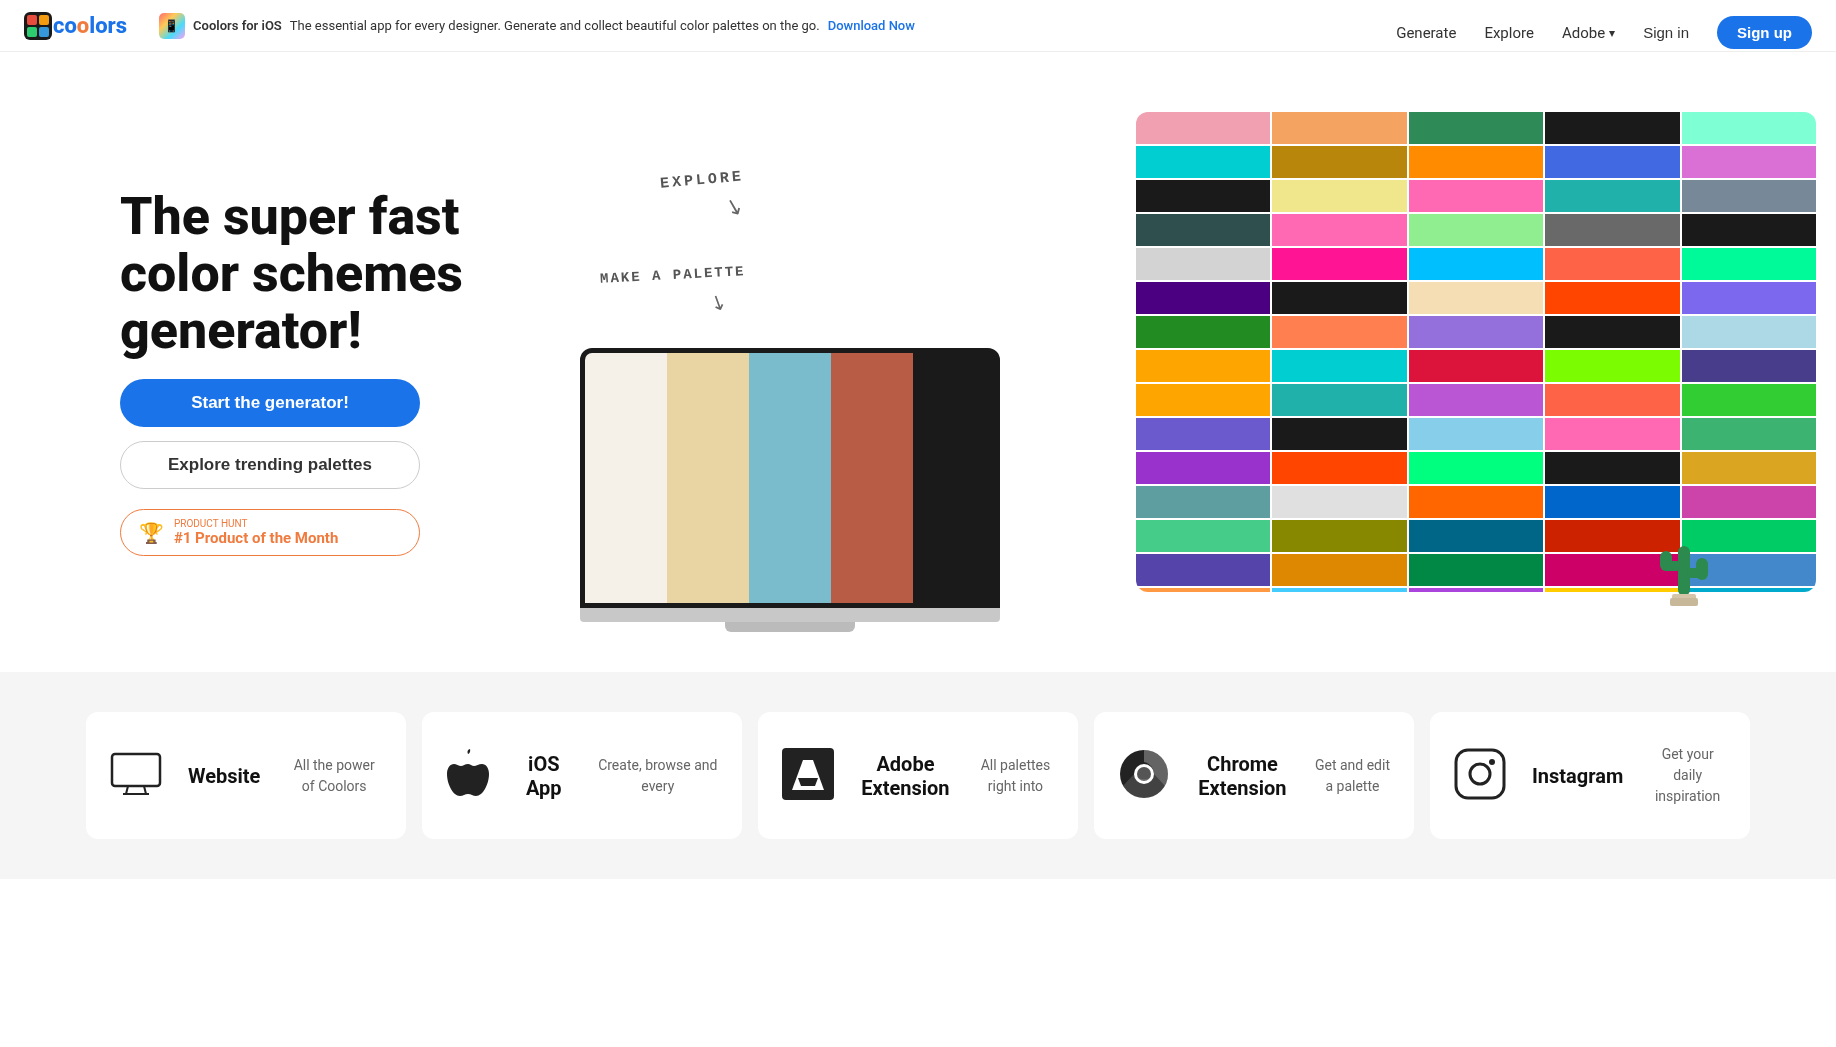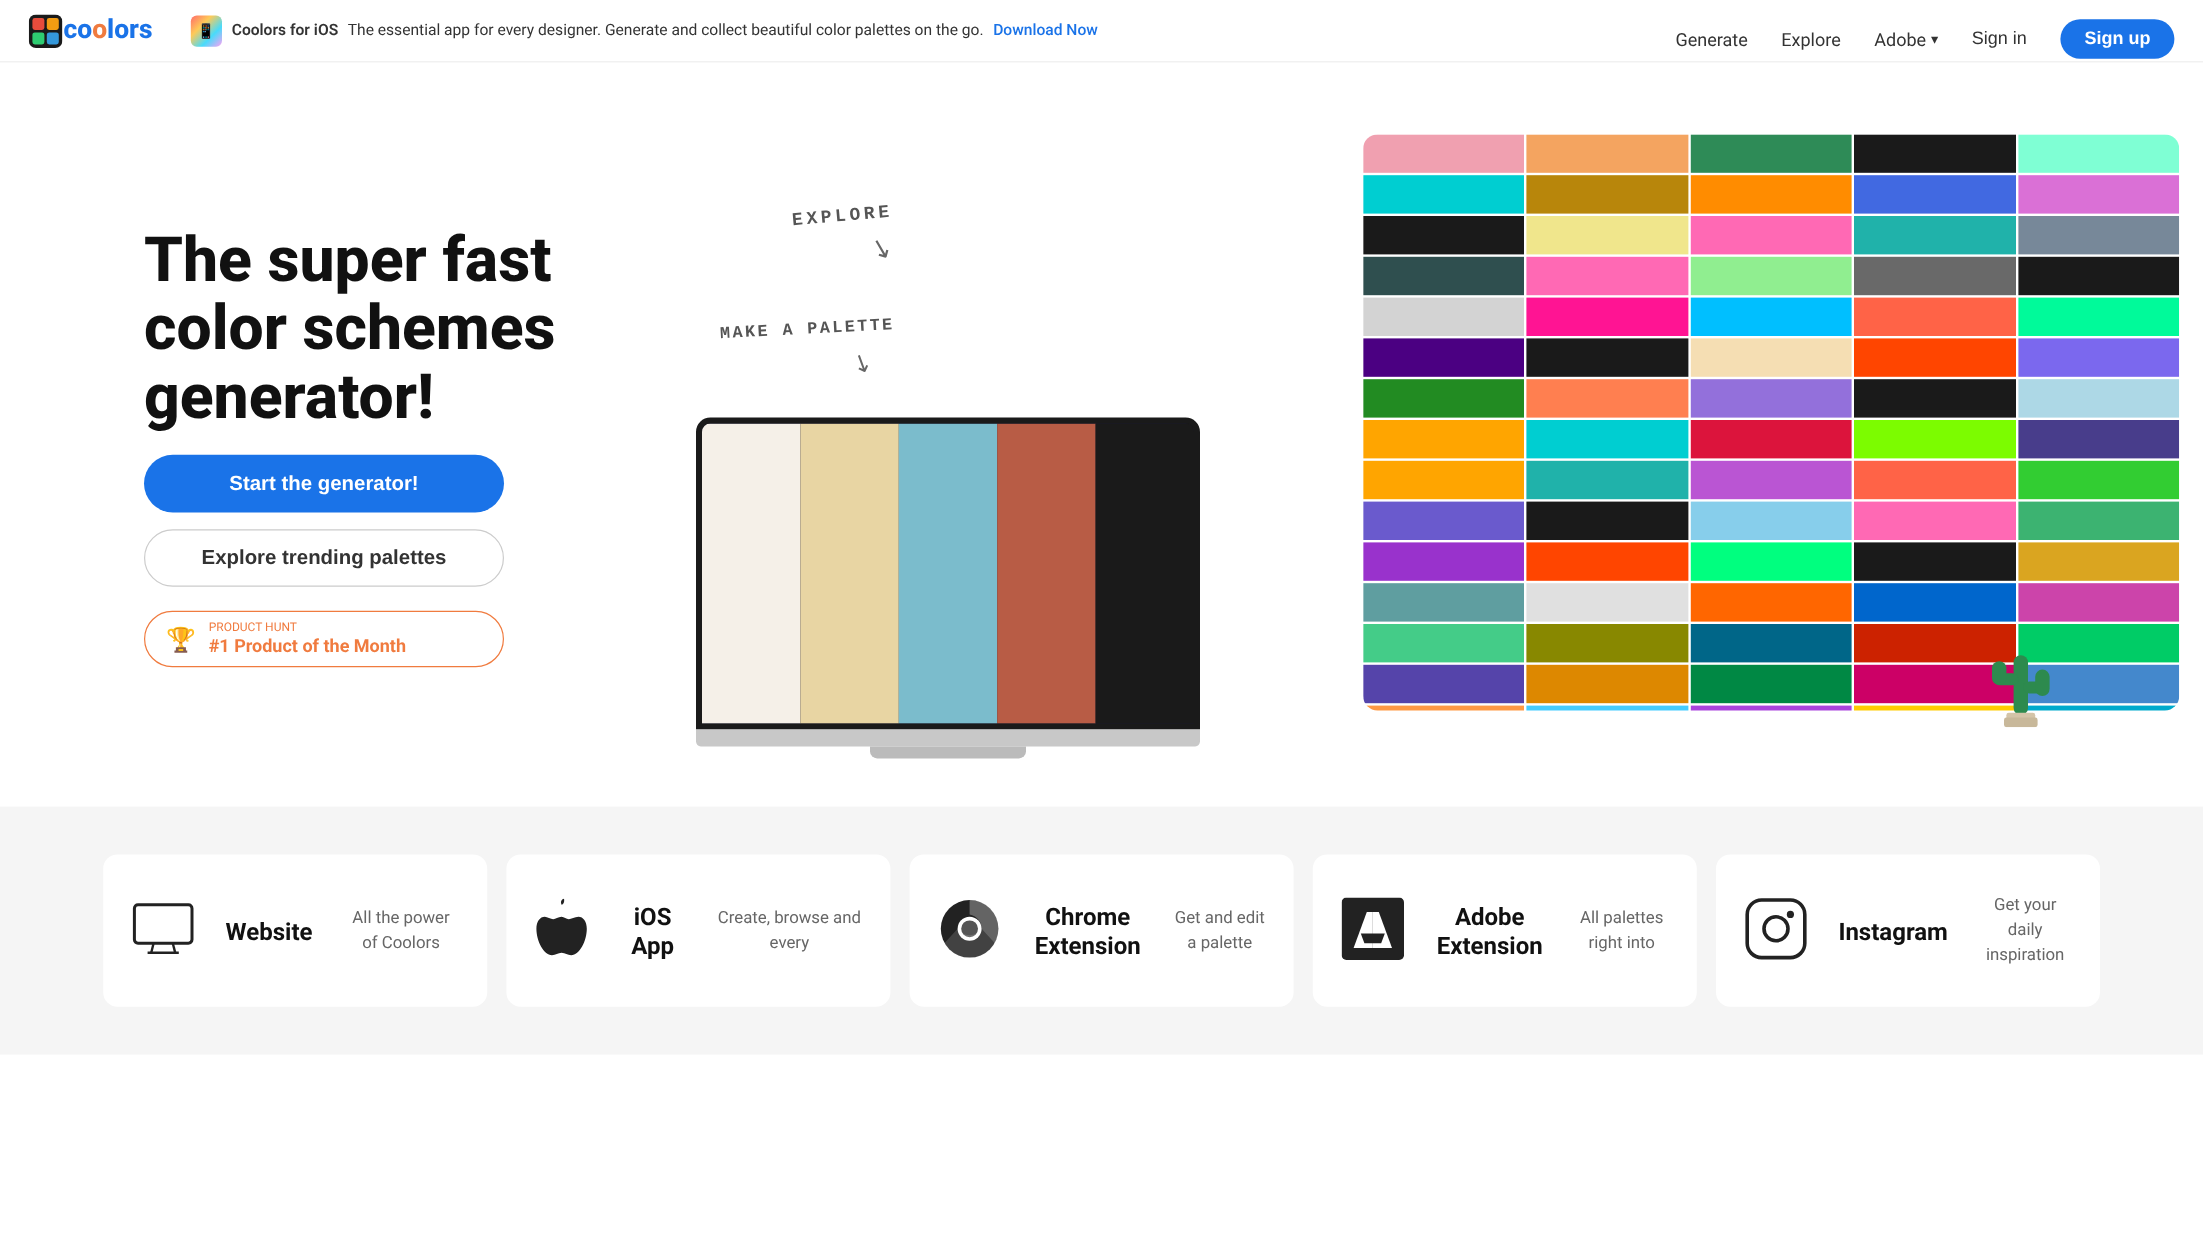--- a/index.html
+++ b/index.html
@@ -420,42 +420,42 @@
         <path d="M8 16 C4 16 1 20 1 26 C1 36 7 48 14 48 C17 48 19 46 22 46 C25 46 27 48 30 48 C37 48 43 36 43 26 C43 20 40 16 36 16 C33 16 30 18 28 18 C26 18 24 16 22 16 C19 16 17 18 15 18 C13 18 10 16 8 16Z" fill="#222"></path>
       </svg>
     </div>
     <div class="card-title">iOS App</div>
     <div class="card-desc">Create, browse and every</div>
   </div>
 
   <div class="card">
     <div class="card-icon-svg">
       <svg width="52" height="52" viewBox="0 0 52 52">
+        <rect width="52" height="52" rx="4" fill="#222"></rect>
+        <polygon points="10,42 21,12 26,12 26,42" fill="white"></polygon>
+        <polygon points="42,42 31,12 26,12 26,42" fill="white"></polygon>
+        <polygon points="16,30 36,30 33,38 19,38" fill="#222"></polygon>
+      </svg>
+    </div>
+    <div class="card-title">Adobe Extension</div>
+    <div class="card-desc">All palettes right into</div>
+  </div>
+
+  <div class="card">
+    <div class="card-icon-svg">
+      <svg width="52" height="52" viewBox="0 0 52 52">
         <circle cx="26" cy="26" r="24" fill="#222"></circle>
         <circle cx="26" cy="26" r="10" fill="white"></circle>
         <circle cx="26" cy="26" r="7" fill="#555"></circle>
         <path d="M26 2 A24 24 0 0 1 47 38 L36 26 A12 12 0 0 0 26 14Z" fill="white" opacity="0.3"></path>
         <path d="M47 38 A24 24 0 0 1 5 38 L16 26 A12 12 0 0 0 36 26Z" fill="white" opacity="0.15"></path>
       </svg>
     </div>
     <div class="card-title">Chrome Extension</div>
     <div class="card-desc">Get and edit a palette</div>
-  </div>
-
-  <div class="card">
-    <div class="card-icon-svg">
-      <svg width="52" height="52" viewBox="0 0 52 52">
-        <rect width="52" height="52" rx="4" fill="#222"></rect>
-        <polygon points="10,42 21,12 26,12 26,42" fill="white"></polygon>
-        <polygon points="42,42 31,12 26,12 26,42" fill="white"></polygon>
-        <polygon points="16,30 36,30 33,38 19,38" fill="#222"></polygon>
-      </svg>
-    </div>
-    <div class="card-title">Adobe Extension</div>
-    <div class="card-desc">All palettes right into</div>
   </div>
 
   <div class="card">
     <div class="card-icon-svg">
       <svg width="52" height="52" viewBox="0 0 52 52">
         <rect x="2" y="2" width="48" height="48" rx="12" stroke="#222" stroke-width="3" fill="none"></rect>
         <circle cx="26" cy="26" r="10" stroke="#222" stroke-width="3" fill="none"></circle>
         <circle cx="38" cy="14" r="3" fill="#222"></circle>
       </svg>
     </div>

